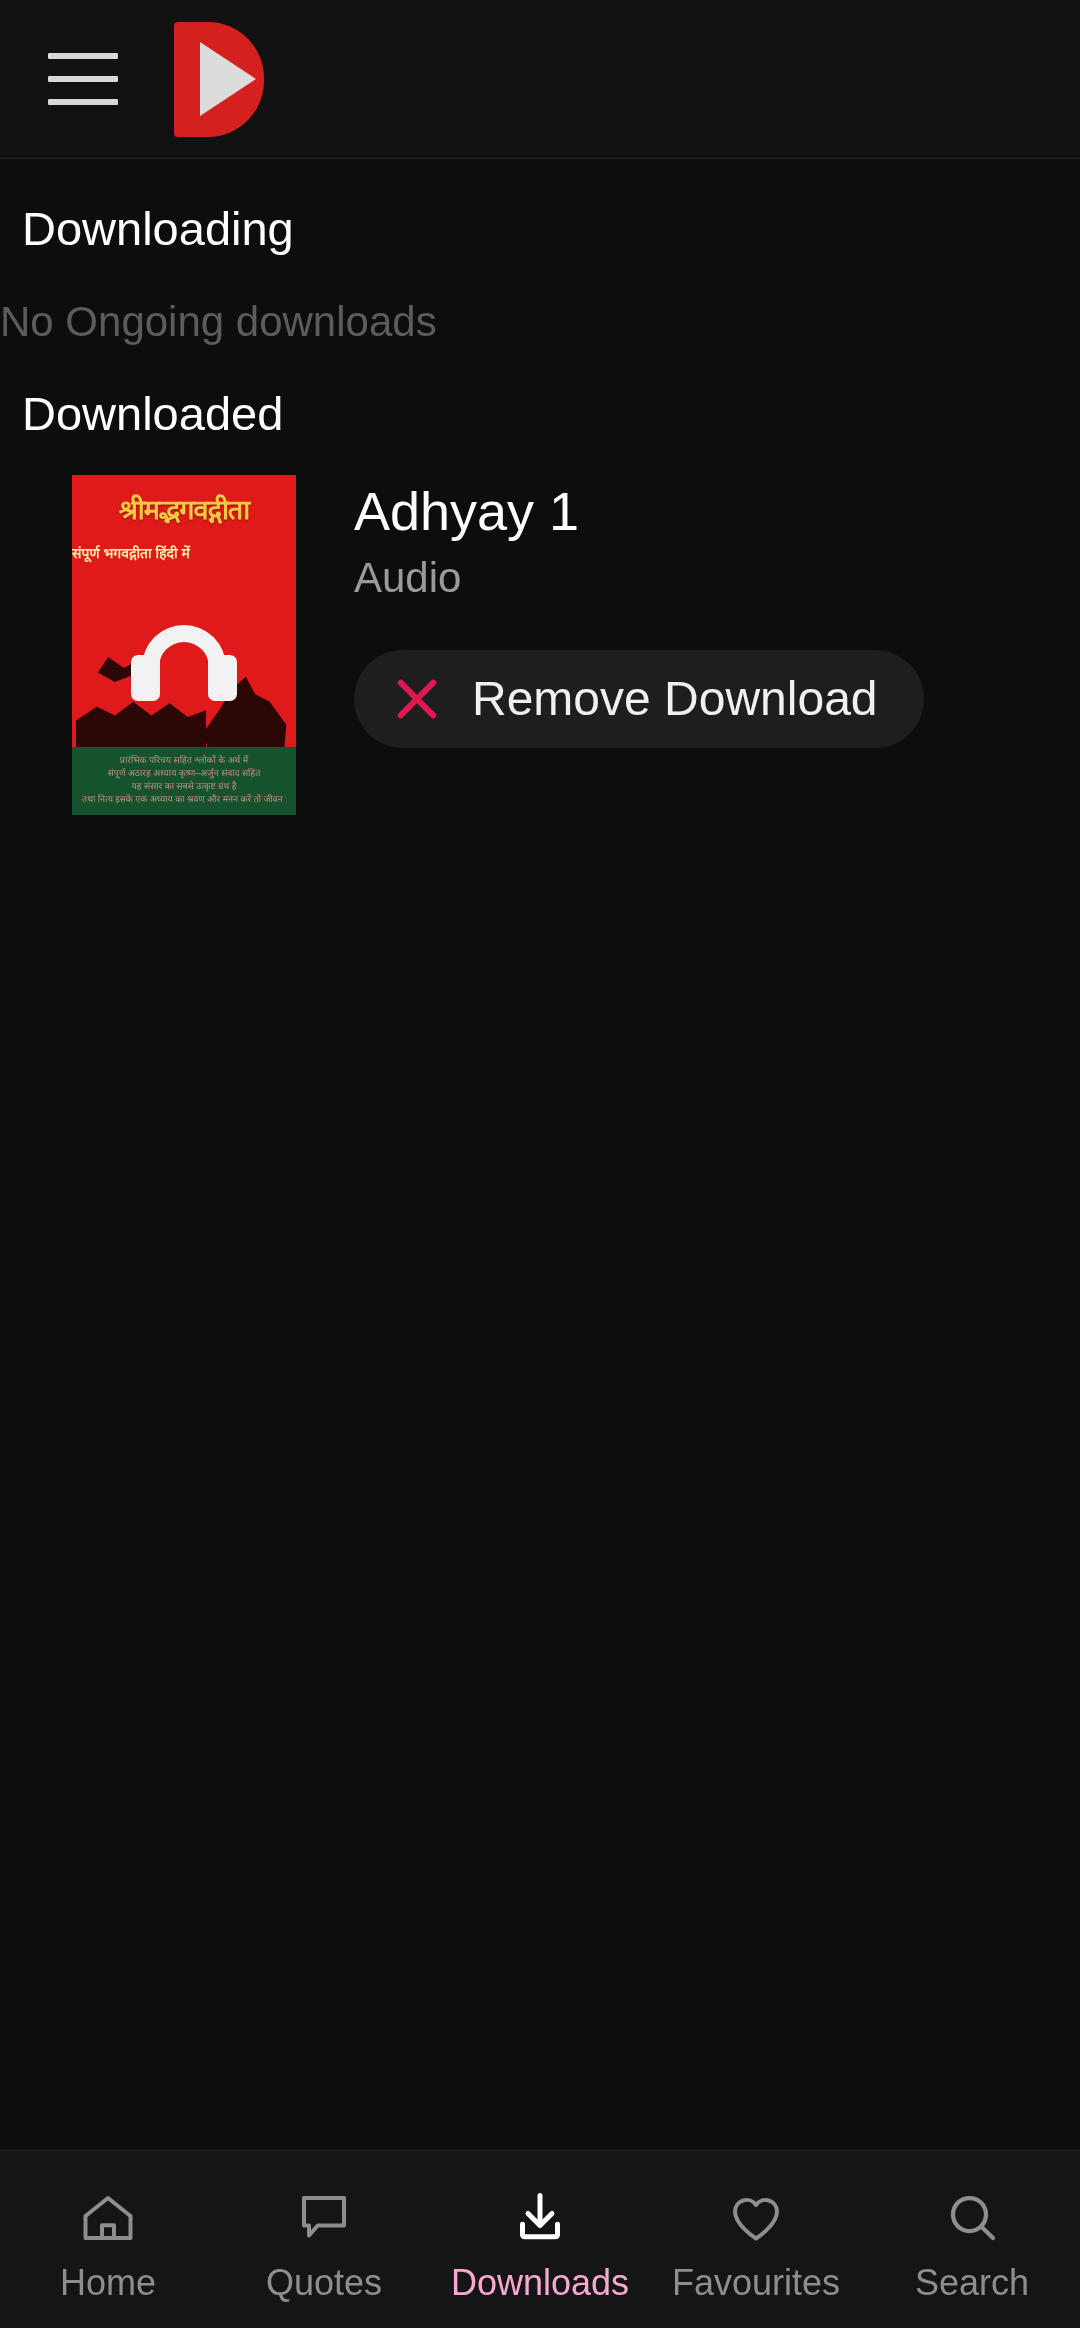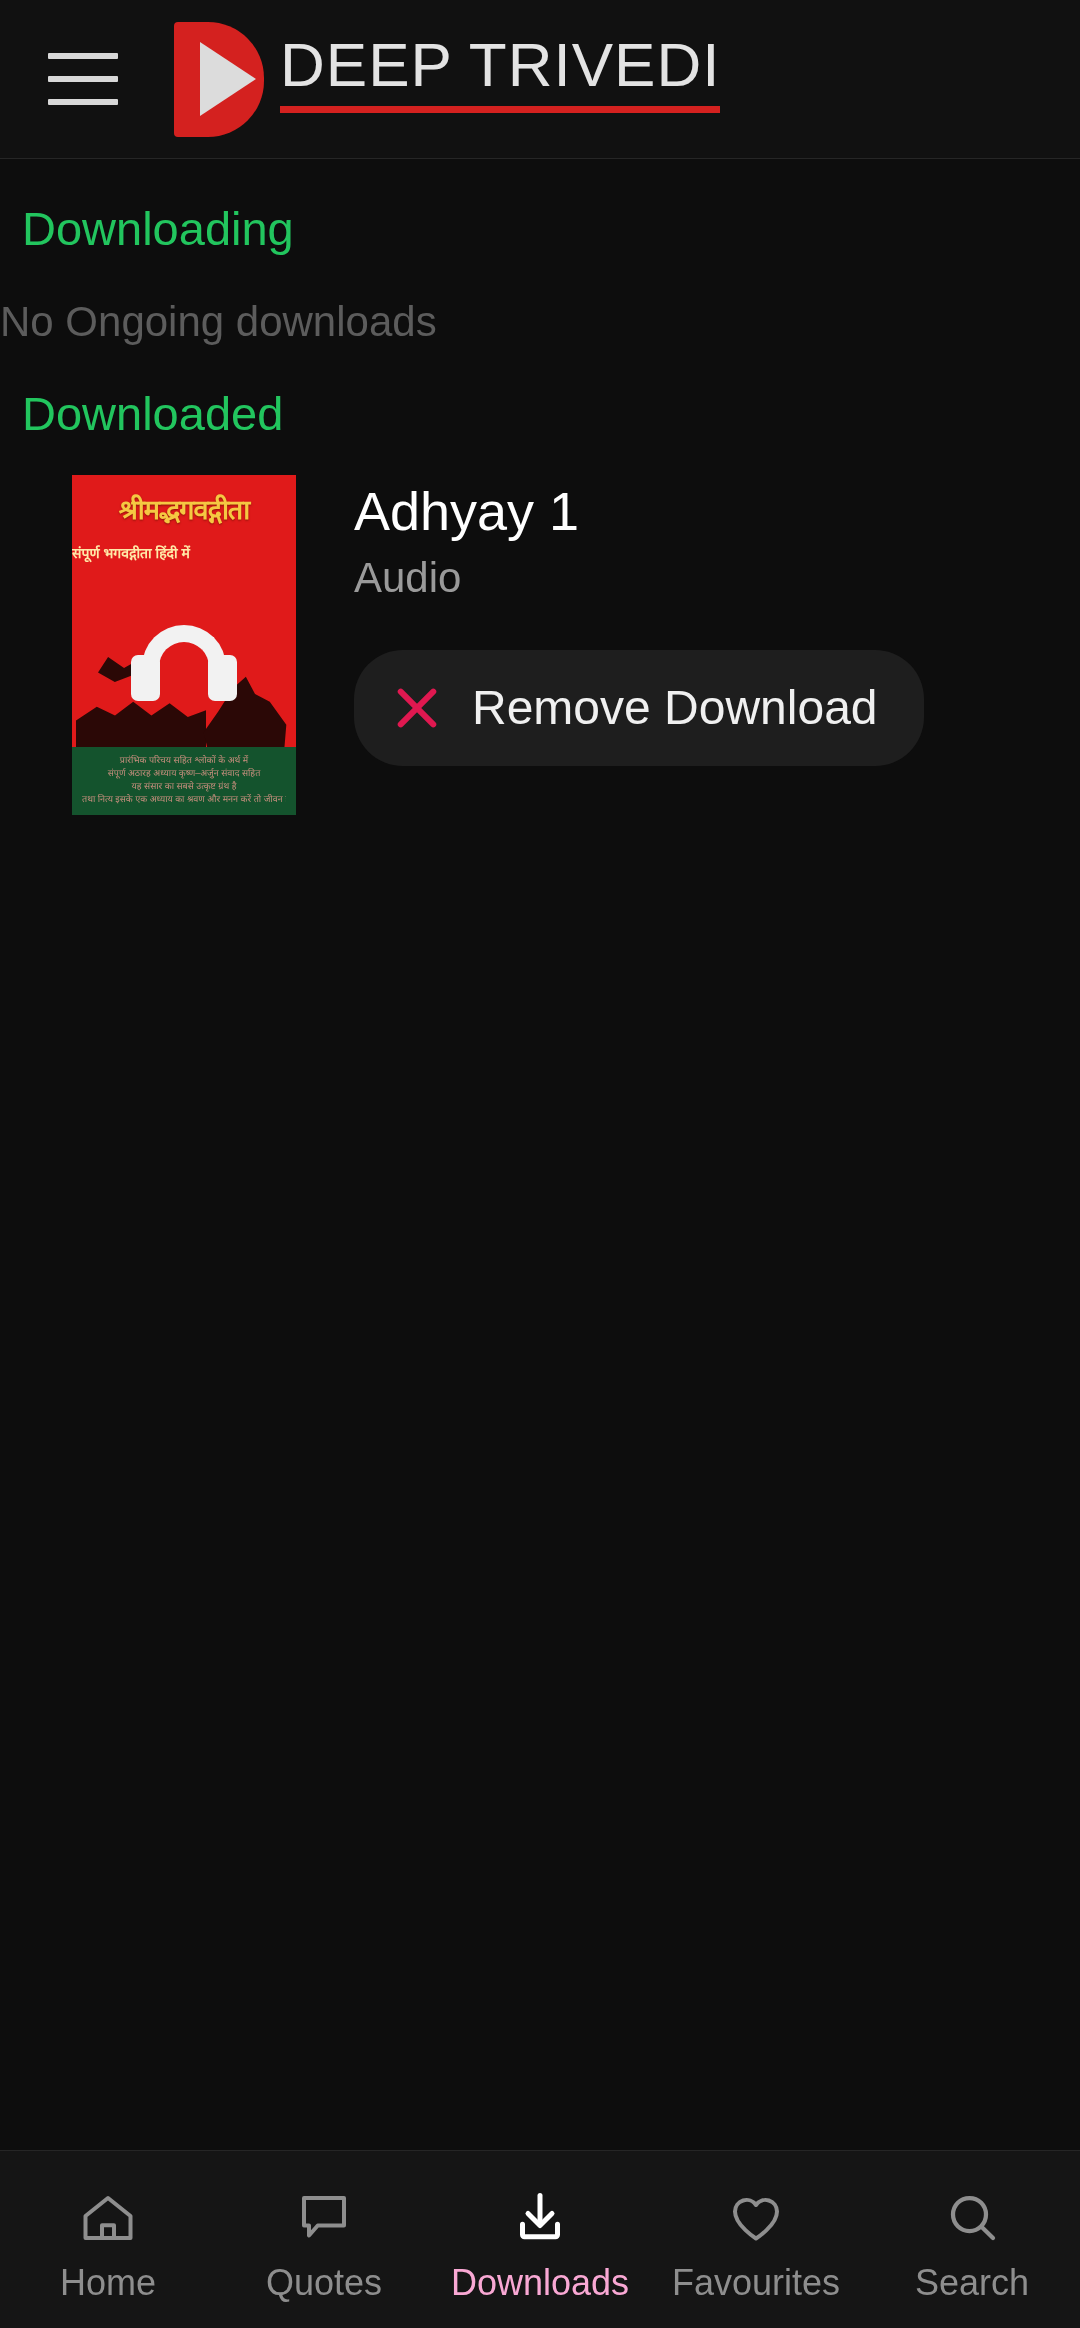--- a/index.html
+++ b/index.html
@@ -76,21 +76,21 @@
     width:100%;
   }
 
   
   .content {
     flex:1 1 auto;
     position:relative;
     overflow:hidden;
   }
   .section-head {
-    color:#22c55e;
+    color:#ffffff;
     font-size:47px;
     font-weight:400;
     padding-left:22px;
   }
   .downloading-head { padding-top:42px; }
   .empty-msg {
     color:#5c5c5c;
     font-size:42px;
     padding-top:42px;
     padding-right:20px;
@@ -203,21 +203,21 @@
   }
   .dl-type {
     color:#9a9a9a;
     font-size:42px;
     font-weight:400;
     padding-top:14px;
   }
   .remove-btn {
     margin-top:48px;
     display:inline-flex; align-items:center;
-    height:116px;
+    height:98px;
     background:#1e1e1e;
     border:none;
     border-radius:49px;
     padding:0 46px 0 40px;
     cursor:pointer;
   }
   .x-icon {
     position:relative;
     width:46px; height:46px;
     flex:0 0 46px;
@@ -277,24 +277,20 @@
     <div class="hamburger">
       <span></span>
       <span></span>
       <span></span>
     </div>
     <div class="brand">
       <div class="logo-mark">
         <div class="logo-d"></div>
         <div class="logo-tri"></div>
       </div>
-      <div class="brand-textwrap">
-        <div class="brand-title">DEEP TRIVEDI</div>
-        <div class="brand-rule"></div>
-      </div>
     </div>
   </div>
 
   <div class="content">
 
     <div class="section-head downloading-head">Downloading</div>
 
     <div class="empty-msg">No Ongoing downloads</div>
 
     <div class="section-head downloaded-head">Downloaded</div>

